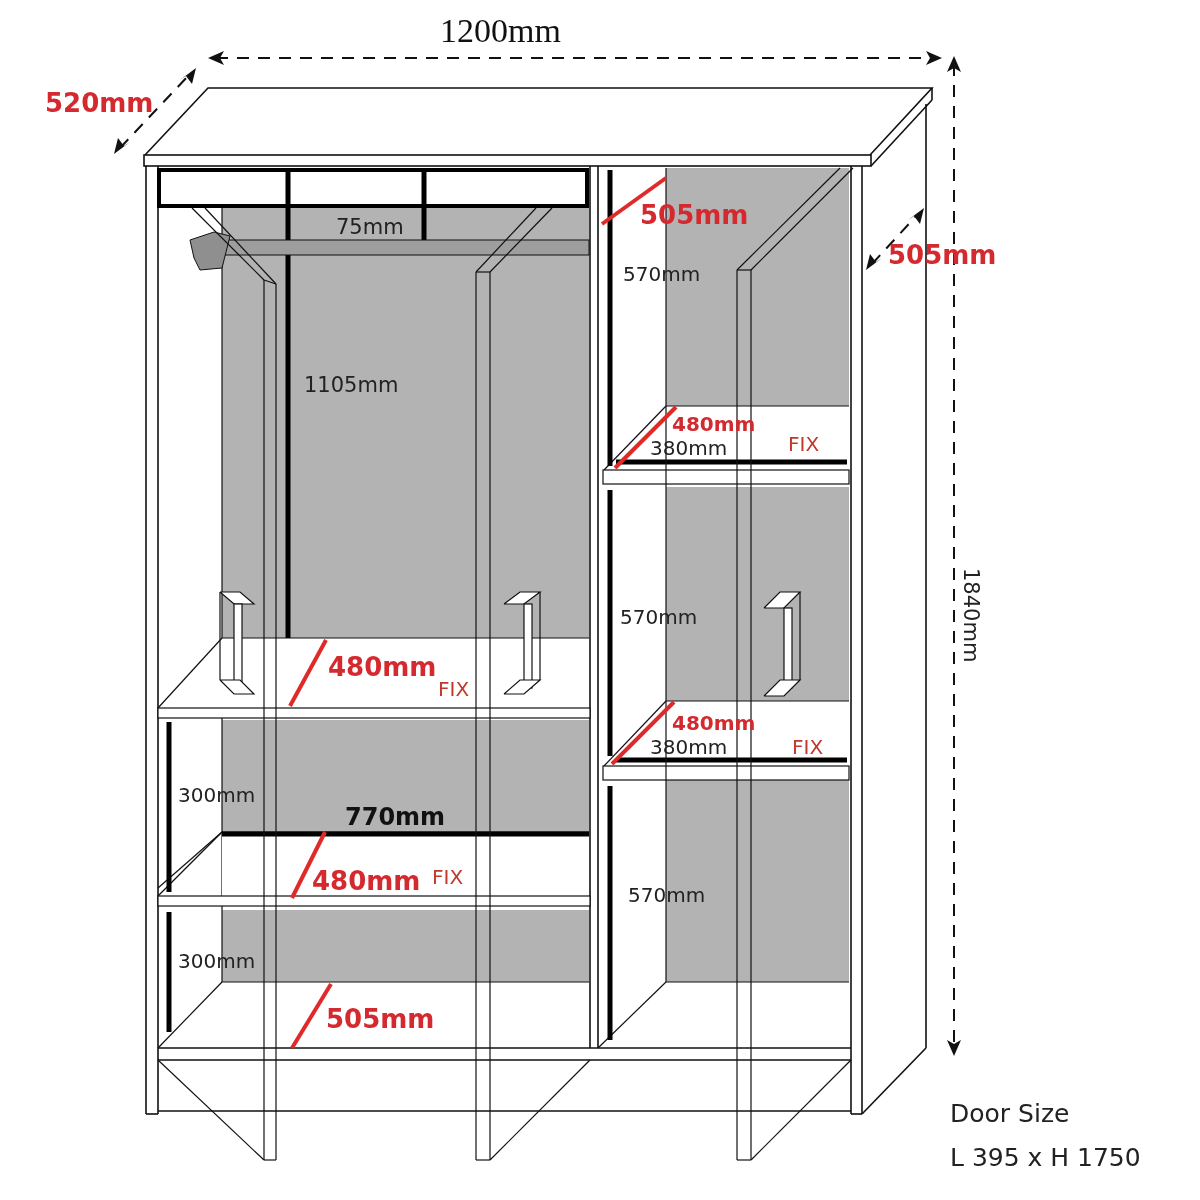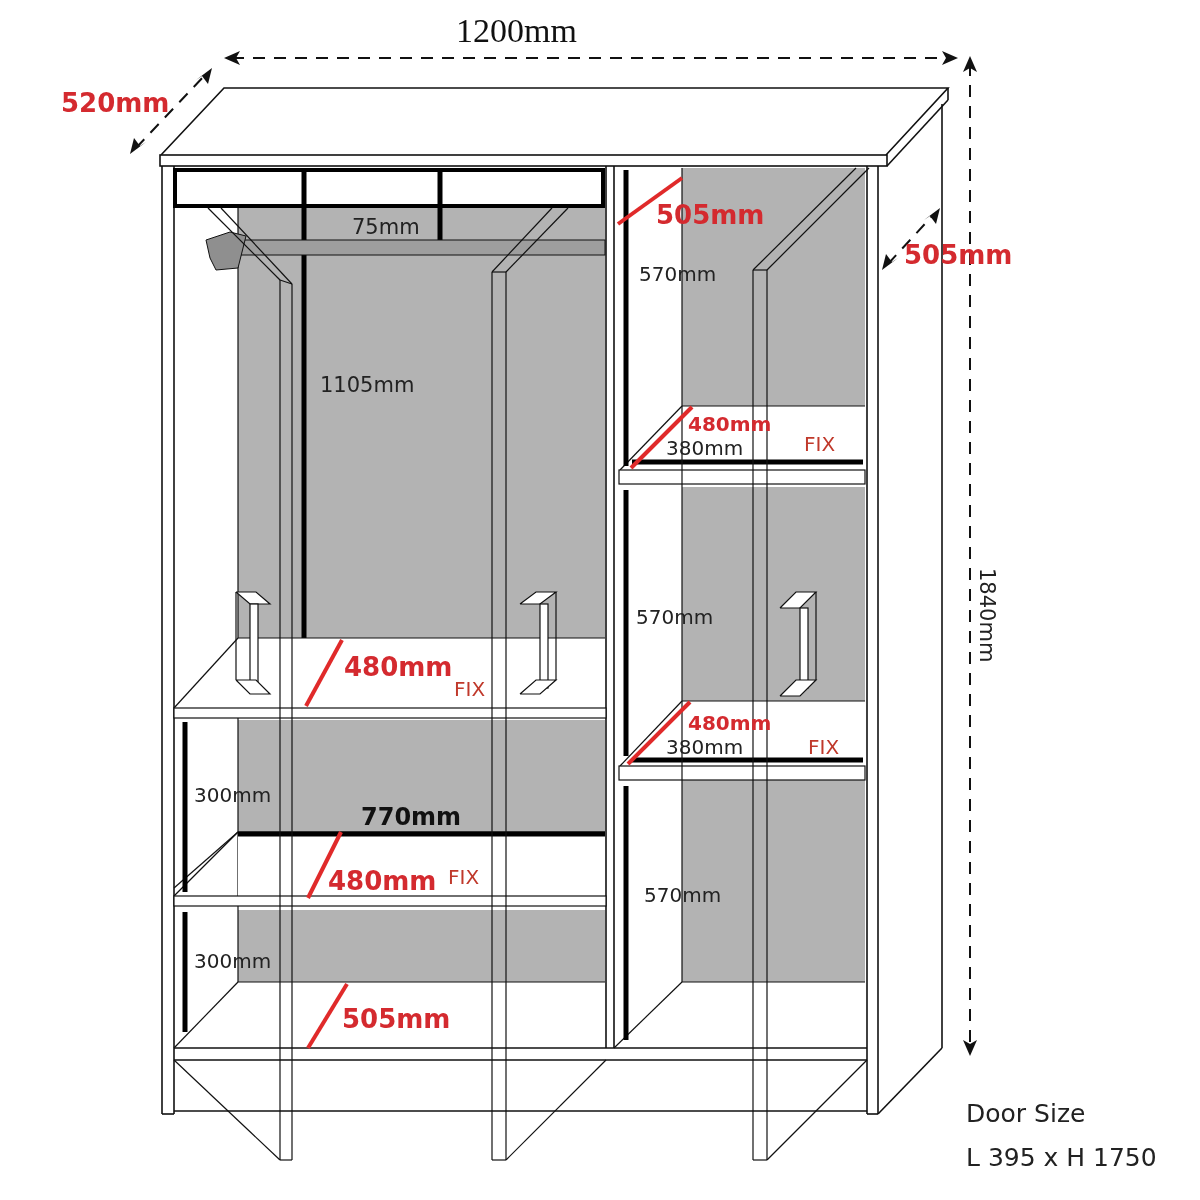--- a/index.html
+++ b/index.html
@@ -1,17 +1,17 @@
 <!DOCTYPE html>
 <html><head>
 <meta charset="utf-8">
 <style>
   html, body { margin: 0; padding: 0; background: #ffffff; }
   body { width: 1200px; height: 1200px; position: relative; overflow: hidden; font-family: "DejaVu Sans", sans-serif; }
-  #stage { position: absolute; left: 16px; top: 0; width: 1160px; height: 1200px; }
+  #stage { position: absolute; left: 0; top: 0; width: 1160px; height: 1200px; }
   svg text { font-family: "DejaVu Sans", sans-serif; }
   .serif { font-family: "Liberation Serif", serif; }
   .lbl { fill: #222; font-size: 21px; }
   .lbl-sm { fill: #222; font-size: 20px; }
   .red-md { fill: #d42a2f; font-weight: bold; font-size: 26px; }
   .red-sm { fill: #d42a2f; font-weight: bold; font-size: 20px; }
   .fix { fill: #c0392b; font-size: 20px; }
   .blk-bold { fill: #111; font-weight: bold; font-size: 24px; }
   .note { fill: #222; font-size: 25px; }
   .ln { stroke: #111; stroke-width: 1.6; fill: none; }

